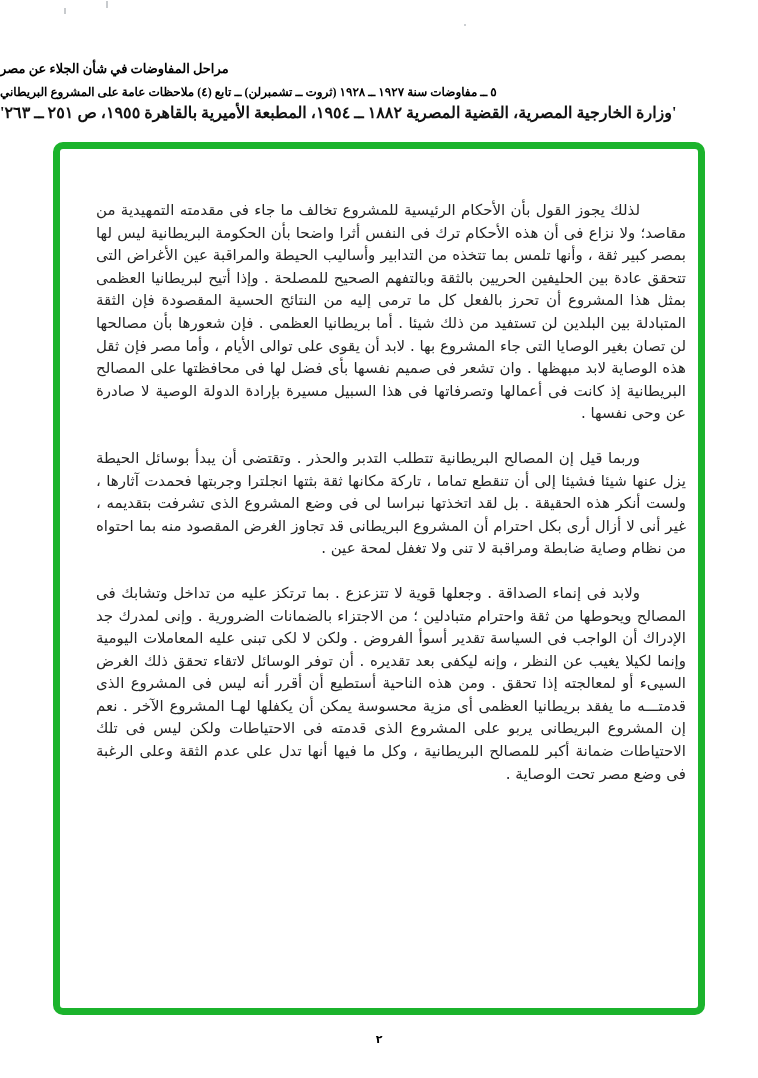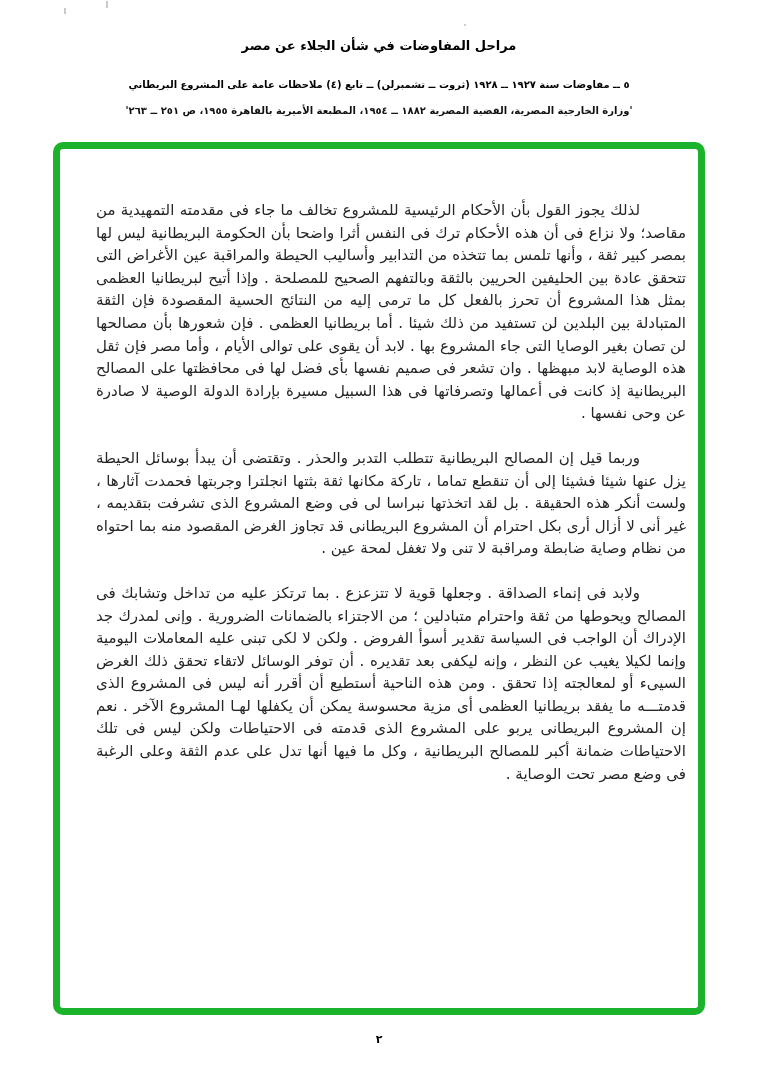--- a/index.html
+++ b/index.html
@@ -12,41 +12,42 @@
     width: 758px;
     height: 1078px;
     background: #ffffff;
     overflow: hidden;
     font-family: "DejaVu Sans", sans-serif;
     direction: rtl;
   }
   
   .header {
     position: absolute;
-    top: 37px;
+    top: 60px;
     left: 0;
     width: 100%;
-    text-align: center;
+    text-align: left;
     color: #000000;
+    font-family: Liberation Serif, serif;
   }
   .header-title {
     font-size: 13px;
     font-weight: bold;
     line-height: 18px;
     letter-spacing: 0.5px;
   }
   .header-subtitle {
-    margin-top: 20px;
-    font-size: 10px;
+    margin-top: 4px;
+    font-size: 12px;
     font-weight: bold;
     line-height: 20px;
   }
   .header-source {
-    margin-top: 10px;
-    font-size: 10px;
+    margin-top: 1px;
+    font-size: 16px;
     font-weight: bold;
     color: #111111;
   }
   
   .doc-frame {
     position: absolute;
     left: 53px;
     top: 142px;
     width: 638px;
     height: 859px;

